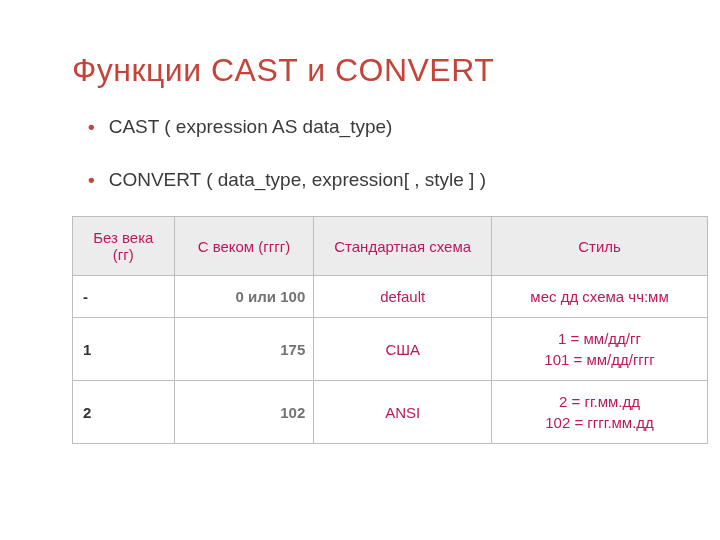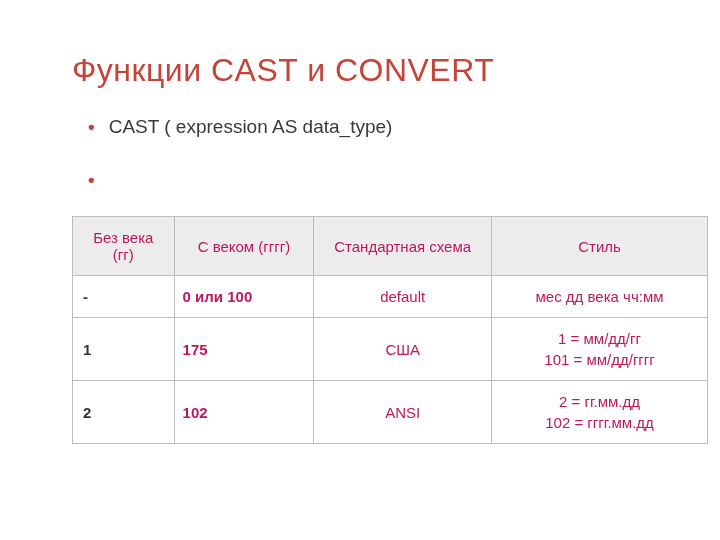--- a/index.html
+++ b/index.html
@@ -61,40 +61,41 @@
     col.c3 { width: 28%; }
     col.c4 { width: 34%; }
     tbody td:first-child {
       text-align: left;
       padding-left: 10px;
       font-weight: 700;
       color: #333;
     }
     tbody td.col2 {
       font-weight: 700;
-      color: #be185d;
-      text-align: left;
+      color: #737373;
+      text-align: right;
     }
     .multi-line {
       white-space: pre-line;
       line-height: 1.4;
     }
   </style>
 </head>
 <body>
 
 <h1 class="title">Функции CAST и CONVERT</h1>
 
 <div class="bullets">
   <div class="bullet">
     <span class="bullet-dot">•</span>
     <span>CAST ( expression AS data_type)</span>
   </div>
   <div class="bullet">
     <span class="bullet-dot">•</span>
+    <span>CONVERT ( data_type, expression[ , style ] )</span>
   </div>
 </div>
 
 <table>
   <colgroup>
     <col class="c1">
       <col class="c2">
       <col class="c3">
       <col class="c4">
   </colgroup>
@@ -104,21 +105,21 @@
       <th>С веком (гггг)</th>
       <th>Стандартная схема</th>
       <th>Стиль</th>
     </tr>
   </thead>
   <tbody>
     <tr>
       <td>-</td>
       <td class="col2">0 или 100</td>
       <td>default</td>
-      <td class="multi-line">мес дд века чч:мм</td>
+      <td class="multi-line">мес дд схема чч:мм</td>
     </tr>
     <tr>
       <td>1</td>
       <td class="col2">175</td>
       <td>США</td>
       <td class="multi-line">1 = мм/дд/гг
 101 = мм/дд/гггг</td>
     </tr>
     <tr>
       <td>2</td>

